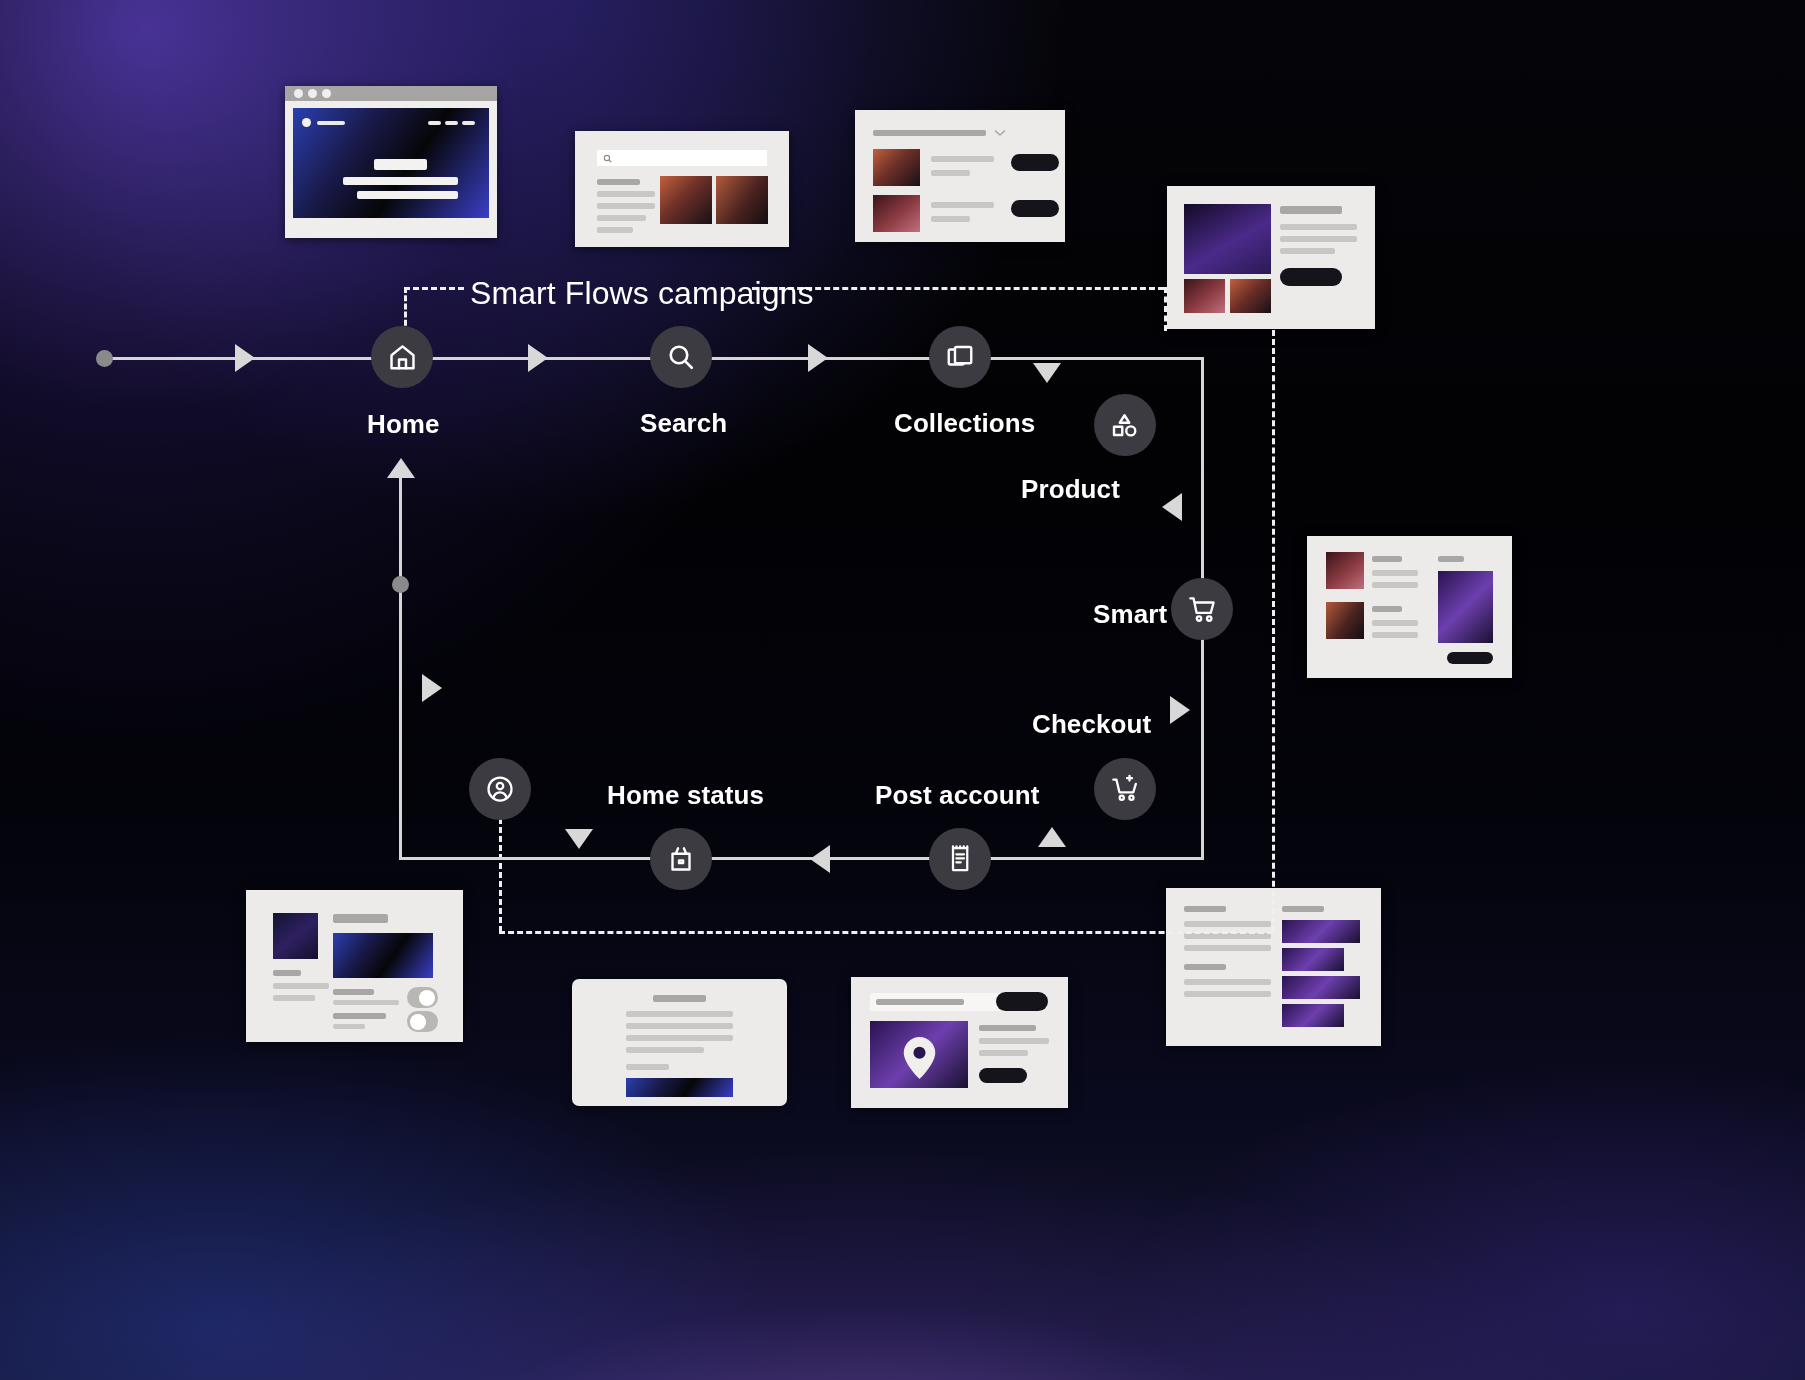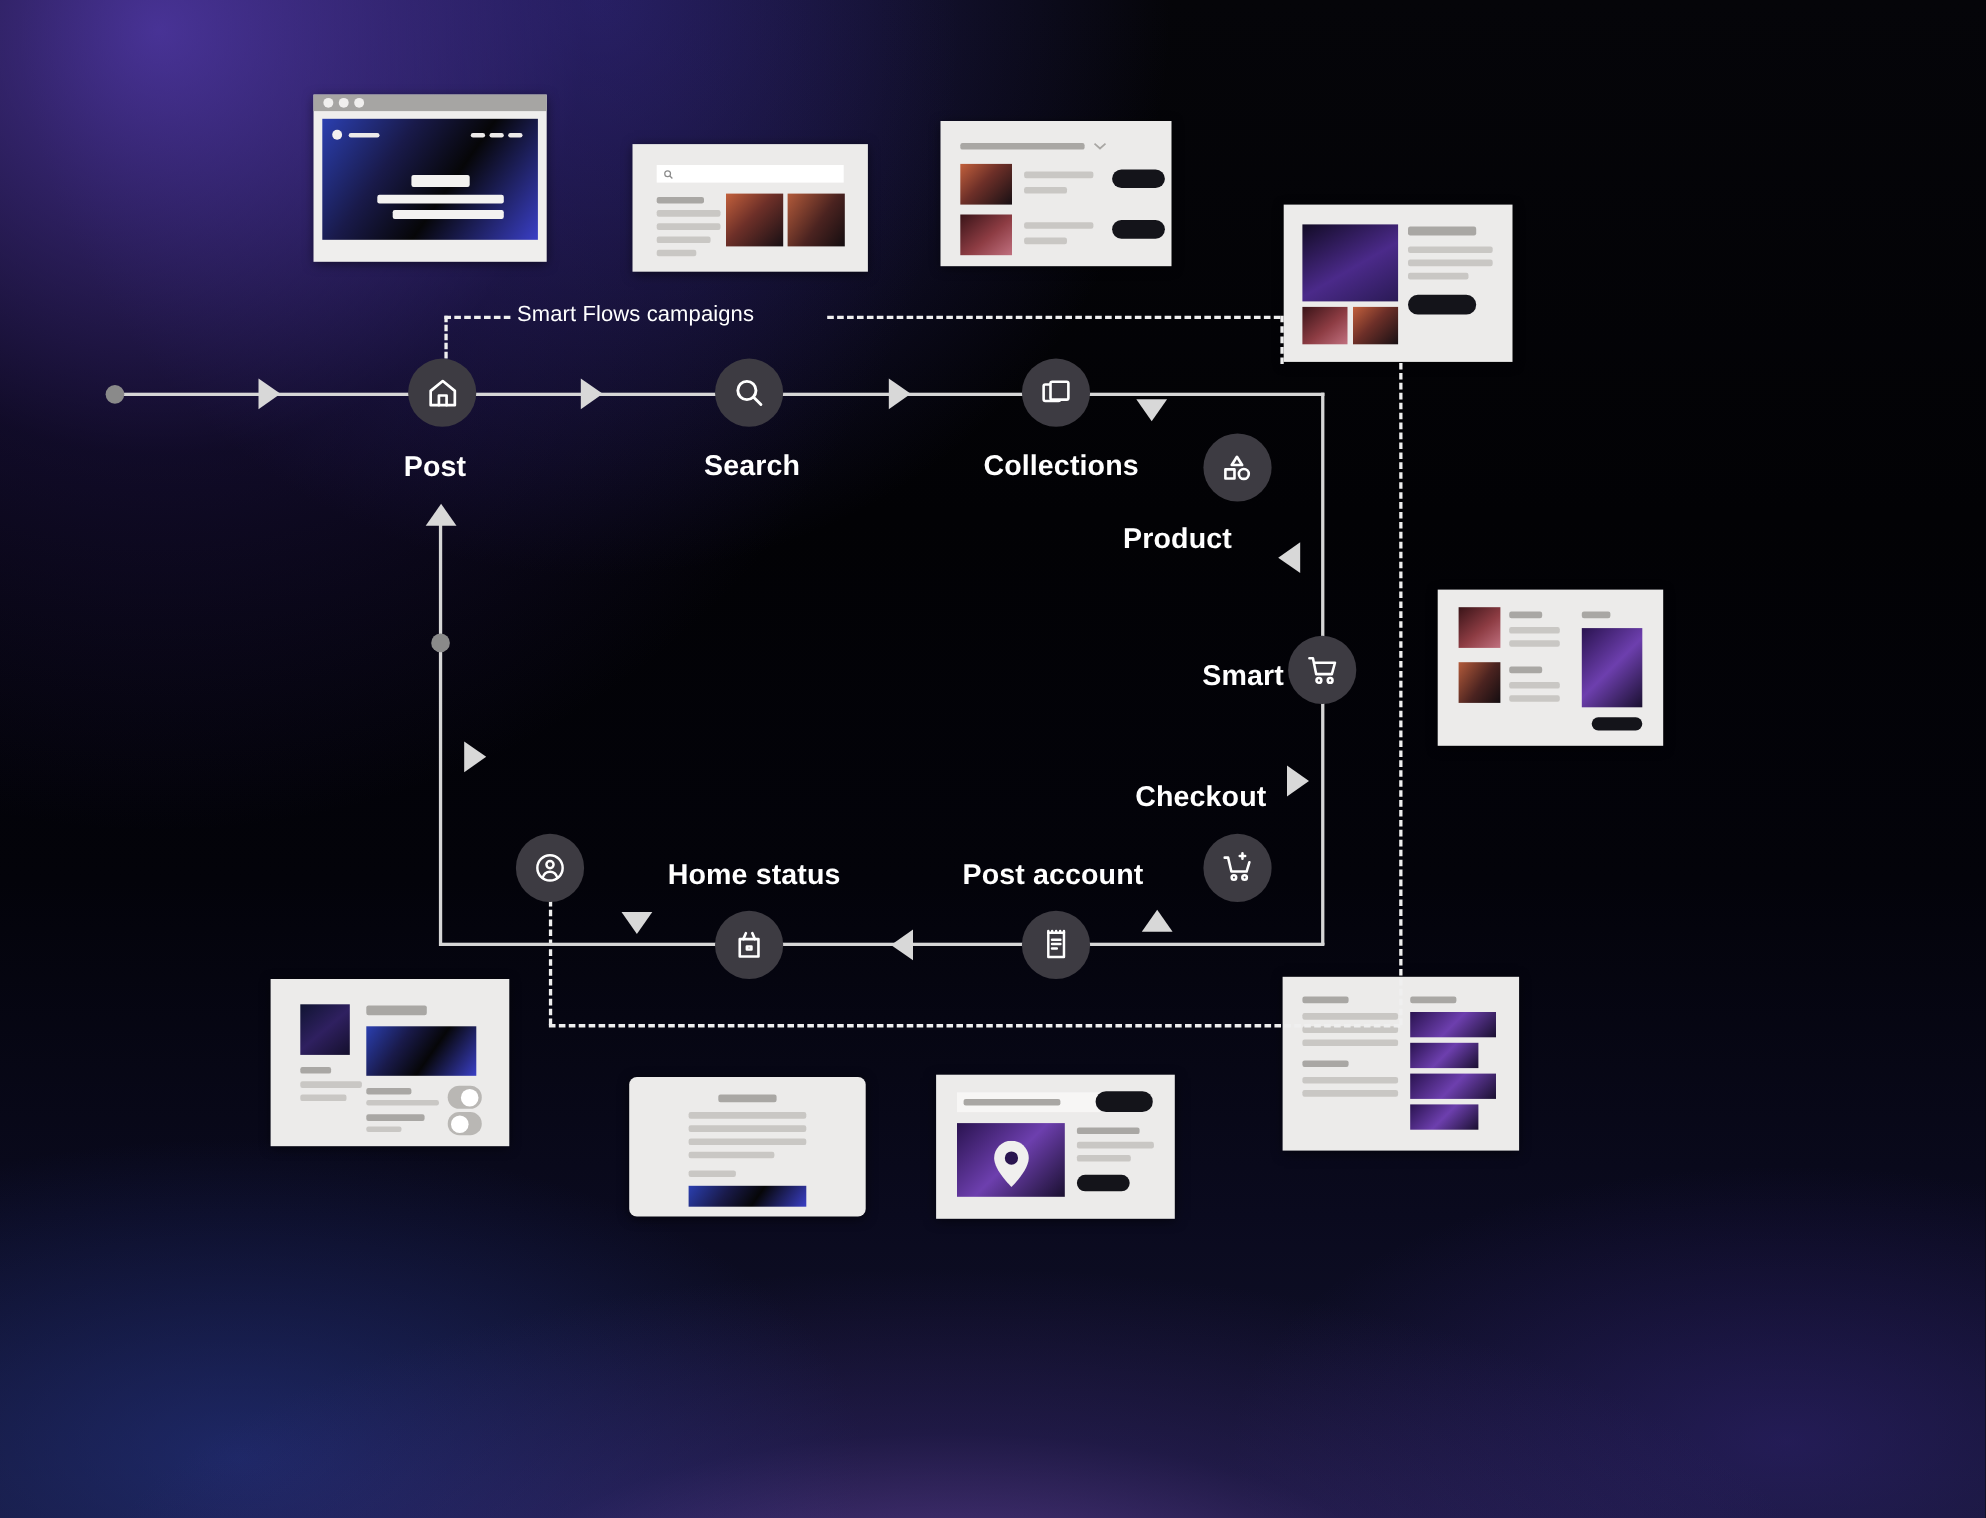--- a/index.html
+++ b/index.html
@@ -321,24 +321,24 @@
   <div class="node" style="left:469px;top:758px;">
     <span>
       <svg width="30" height="30" viewBox="0 0 24 24" fill="none" stroke="#fff" stroke-width="1.8" stroke-linejoin="round" stroke-linecap="round">
         <circle cx="12" cy="12" r="9.2"></circle>
         <circle cx="12" cy="9.6" r="2.6"></circle>
         <path d="M6.6 19.2 C7.6 15.9 10 14.8 12 14.8 C14 14.8 16.4 15.9 17.4 19.2"></path>
       </svg>
     </span>
   </div>
 
-  <div class="lbl" style="left:470px;top:275px;font-size:20px;font-weight:500;">Smart Flows campaigns</div>
-
-
-  <div class="lbl" style="left:367px;top:409px;">Post</div>
+  <div class="lbl" style="left:470px;top:275px;font-size:32px;font-weight:500;">Smart Flows campaigns</div>
+
+
+  <div class="lbl" style="left:367px;top:409px;">Home</div>
 
   <div class="lbl" style="left:640px;top:408px;">Search</div>
 
   <div class="lbl" style="left:894px;top:408px;">Collections</div>
 
   <div class="lbl" style="left:1021px;top:474px;">Product</div>
 
   <div class="lbl" style="left:1093px;top:599px;">Smart</div>
 
   <div class="lbl" style="left:1032px;top:709px;">Checkout</div>

